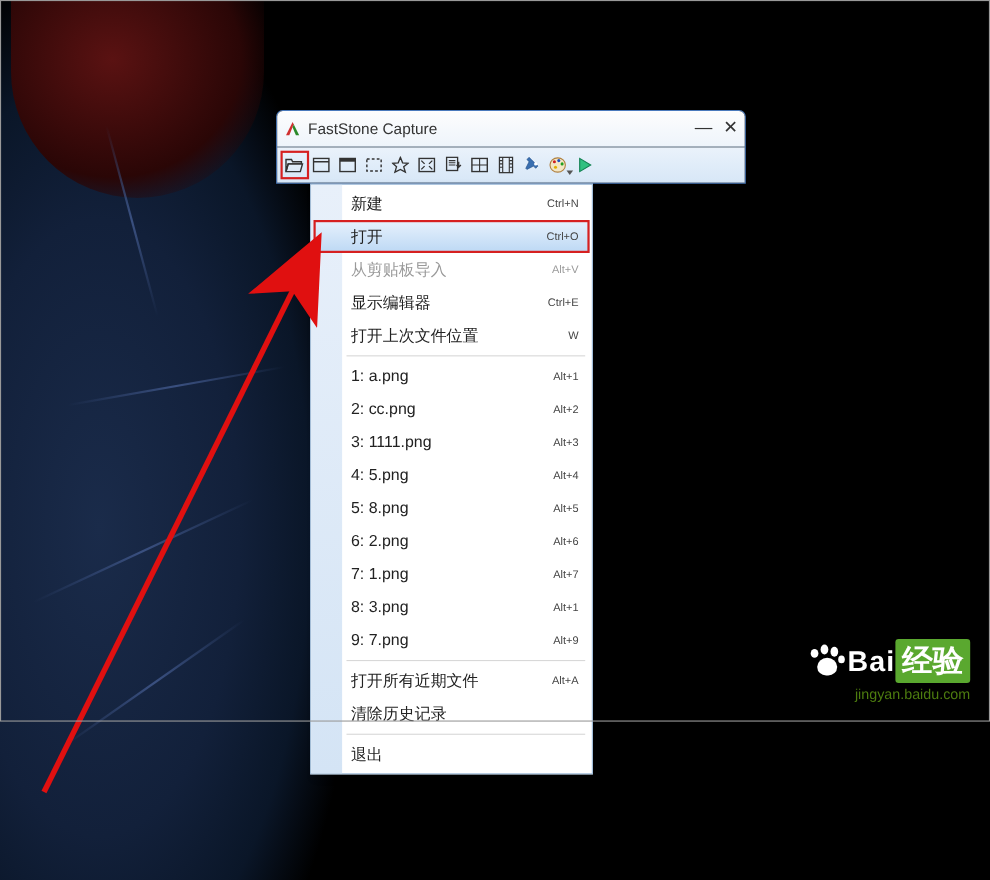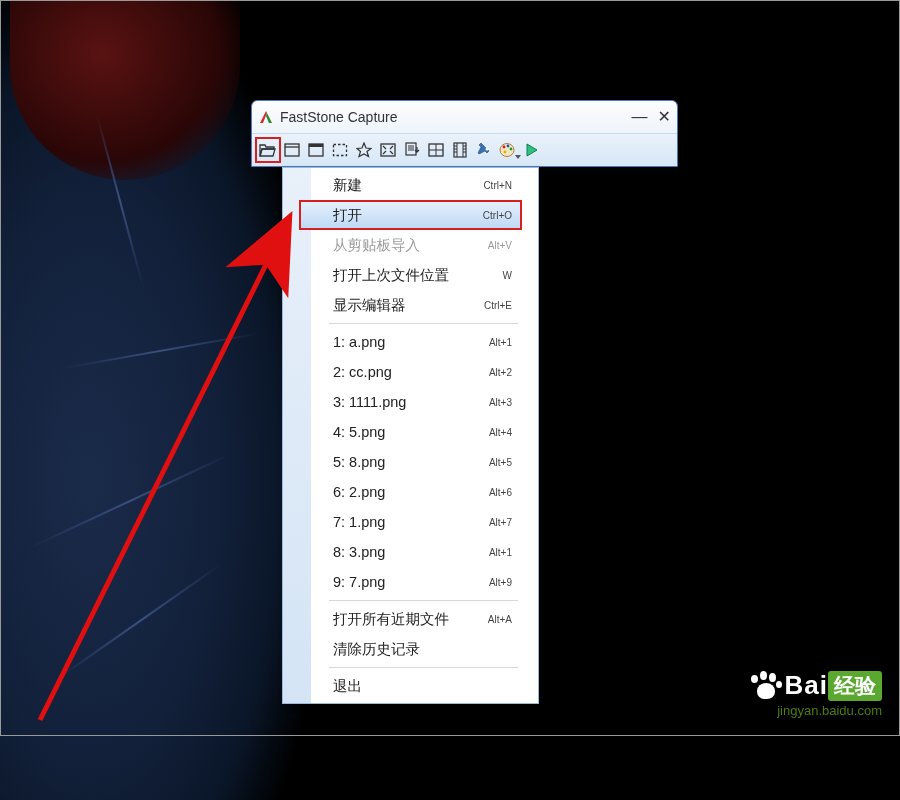--- a/index.html
+++ b/index.html
@@ -1,16 +1,16 @@
 <!DOCTYPE html>
 <html><head>
 <meta charset="utf-8">
 <style>
   html,body{margin:0;padding:0;width:900px;height:800px;overflow:hidden;font-family:"Microsoft YaHei","Segoe UI",Arial,sans-serif;background:#000;}
-  .stage{position:relative;width:900px;height:736px;}
+  .stage{position:relative;width:900px;height:656px;}
   
   .bg{position:absolute;left:0;top:0;width:900px;height:800px;
       background:
         radial-gradient(ellipse 320px 700px at 90px 480px,#1a2b4a 0%,#12203a 40%,#0a1628 60%,#000 75%),
         radial-gradient(ellipse 180px 220px at 110px 80px,#4a0c0c 0%,#2a0606 50%,transparent 70%),
         #000;
   }
   .bg-line{position:absolute;background:linear-gradient(90deg,transparent,#3a5080,transparent);}
   .bl1{left:30px;top:200px;width:180px;height:2px;transform:rotate(75deg);}
   .bl2{left:60px;top:350px;width:200px;height:2px;transform:rotate(-10deg);}
@@ -36,37 +36,37 @@
   .tbtn{width:24px;height:24px;display:flex;align-items:center;justify-content:center;
         color:#2a2a2a;position:relative;}
   .tbtn.open{outline:2px solid #d62020;outline-offset:-1px;}
   .tbtn svg{display:block;}
   .tbtn.dd::after{content:"";border-left:3px solid transparent;border-right:3px solid transparent;border-top:4px solid #555;position:absolute;right:-1px;bottom:3px;}
   
   .menu{position:absolute;left:282px;top:167px;width:255px;
         background:#fff;border:1px solid #9ab8d8;box-shadow:3px 3px 6px rgba(0,0,0,.25);}
   .menu .side{position:absolute;left:0;top:0;bottom:0;width:28px;
               background:linear-gradient(#e8f0fa,#d4e4f5);}
-  .menu-items{position:relative;padding:2px 16px;}
+  .menu-items{position:relative;padding:2px 2px;}
   .mi{height:30px;display:flex;align-items:center;font-size:14.5px;color:#222;
       padding-left:34px;padding-right:10px;position:relative;}
   .mi .lbl{flex:1;}
   .mi .sc{color:#444;font-size:10px;}
   .mi.disabled .lbl,.mi.disabled .sc{color:#9a9a9a;}
   .mi.hl{background:linear-gradient(#e8f2fd,#bcd8f4);outline:2px solid #d62020;outline-offset:-2px;}
   .sep{height:1px;margin:3px 4px 3px 30px;background:#d8d8d8;}
   
   .arrow{position:absolute;left:30px;top:170px;pointer-events:none;}
   
   .wm{position:absolute;right:18px;bottom:18px;text-align:right;color:#e8e8e8;}
   .wm-top{display:flex;align-items:center;justify-content:flex-end;gap:2px;}
   .paw{width:34px;height:30px;position:relative;}
   .paw .pad{position:absolute;background:#fff;border-radius:50%;}
   .wm-brand{font-size:26px;font-weight:bold;color:#fff;letter-spacing:1px;}
-  .wm-exp{font-size:21px;font-weight:bold;color:#fff;background:#5aa82f;padding:1px 6px;border-radius:3px;margin-left:-2px;}
+  .wm-exp{font-size:28px;font-weight:bold;color:#fff;background:#5aa82f;padding:1px 6px;border-radius:3px;margin-left:-2px;}
   .wm-sub{font-size:13px;color:#4d7c0f;margin-top:2px;}
   
   .frame{position:absolute;left:0;top:0;right:0;bottom:0;border:1px solid #999;pointer-events:none;}
 </style>
 </head>
 <body>
 
 <div class="stage">
   <div class="bg">
     <div class="red1"></div>
@@ -210,26 +210,26 @@
         </div>
         <div class="mi hl">
           <span class="lbl">打开</span>
           <span class="sc">Ctrl+O</span>
         </div>
         <div class="mi disabled">
           <span class="lbl">从剪贴板导入</span>
           <span class="sc">Alt+V</span>
         </div>
         <div class="mi">
+          <span class="lbl">显示编辑器</span>
+          <span class="sc">Ctrl+E</span>
+        </div>
+        <div class="mi">
           <span class="lbl">打开上次文件位置</span>
           <span class="sc">W</span>
-        </div>
-        <div class="mi">
-          <span class="lbl">显示编辑器</span>
-          <span class="sc">Ctrl+E</span>
         </div>
         <div class="sep"></div>
         <div class="mi">
           <span class="lbl">1:  a.png</span>
           <span class="sc">Alt+1</span>
         </div>
         <div class="mi">
           <span class="lbl">2:  cc.png</span>
           <span class="sc">Alt+2</span>
         </div>

